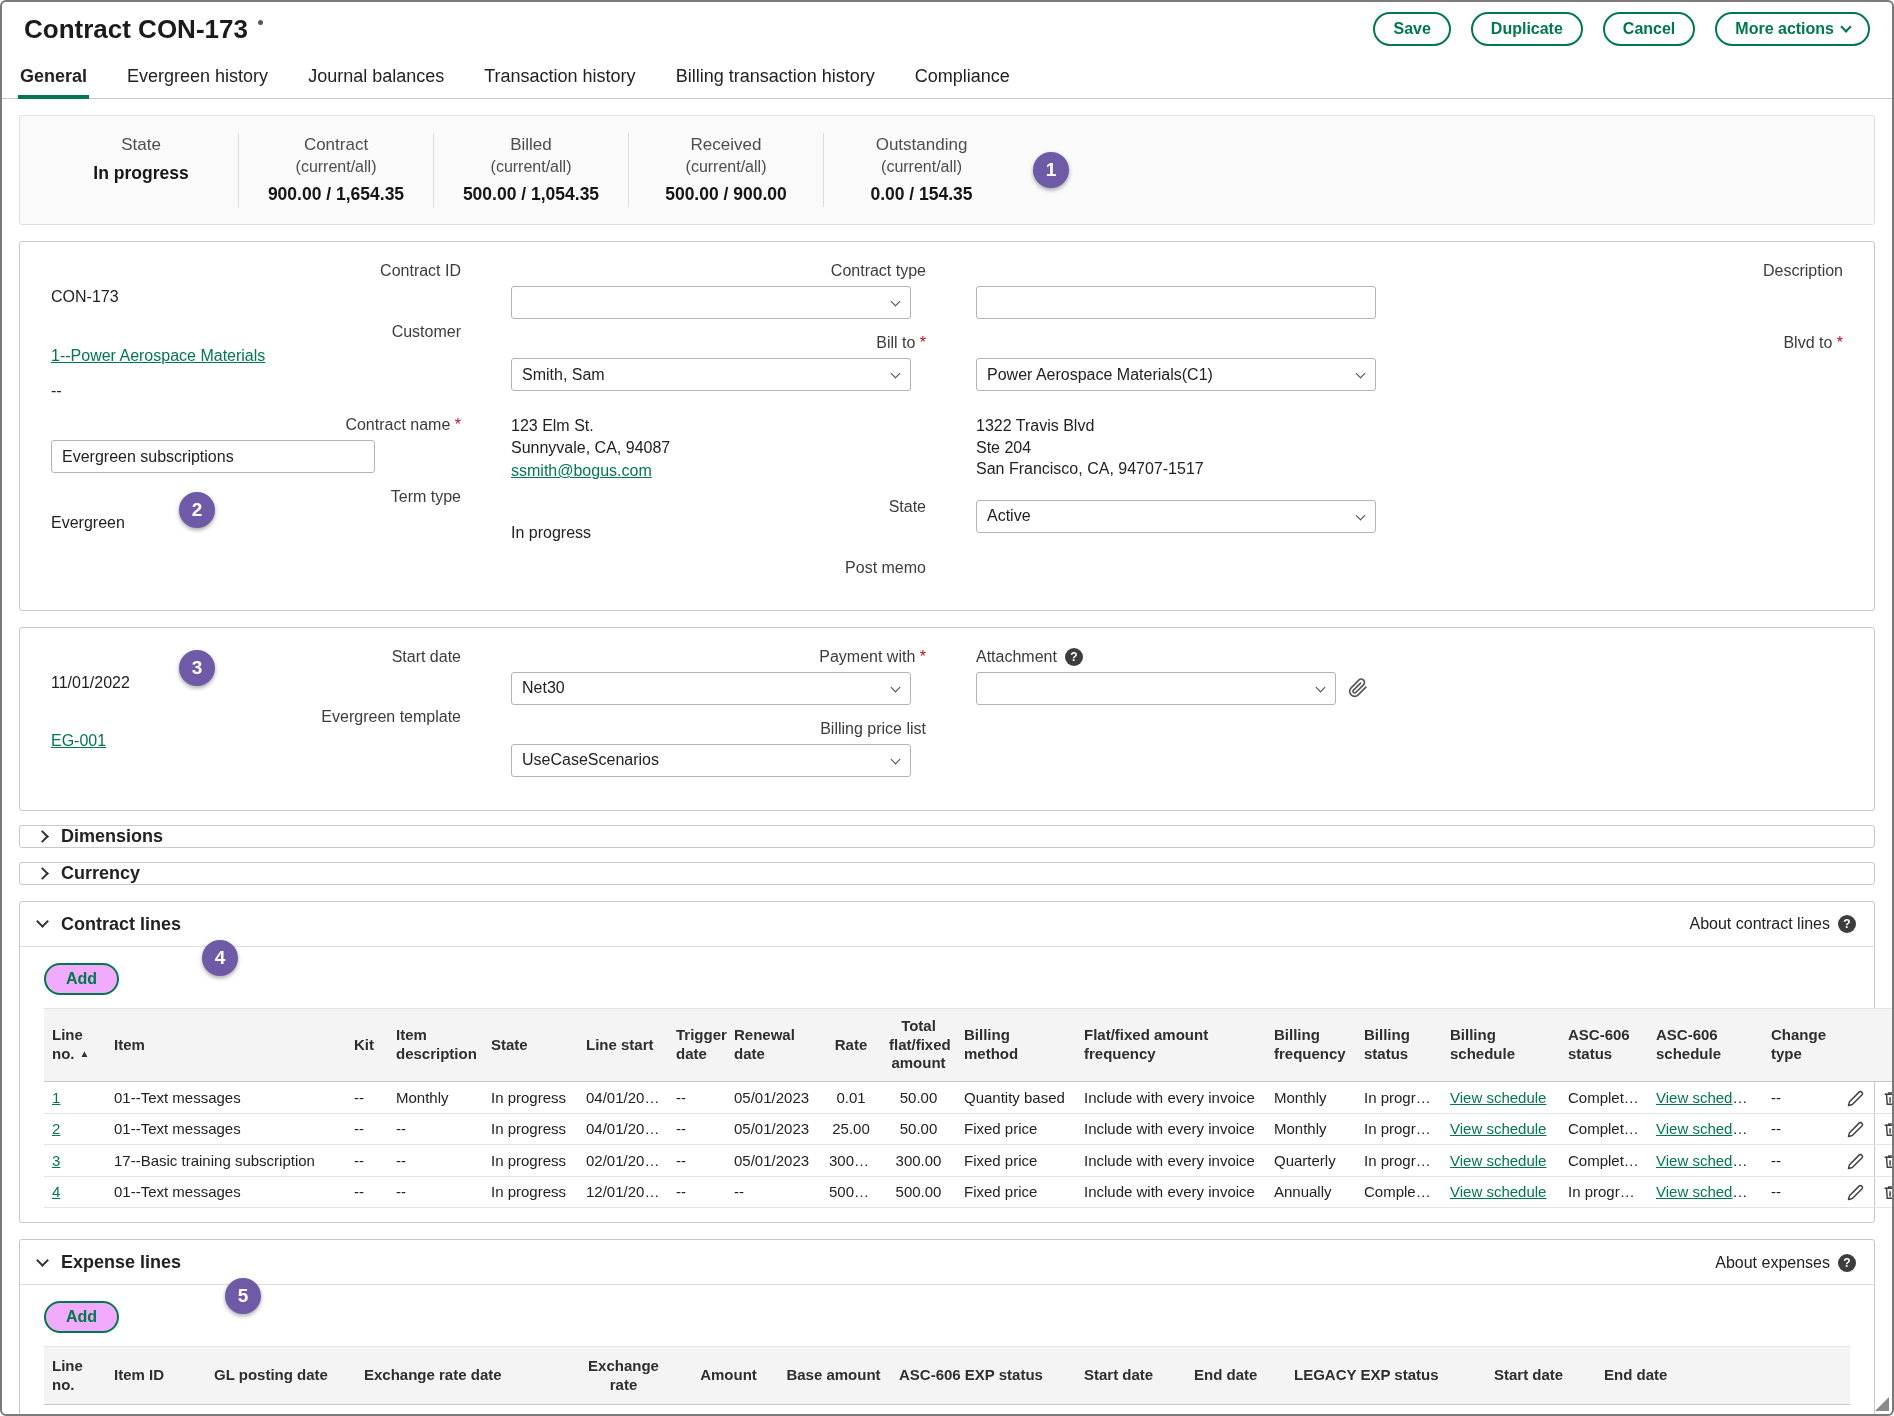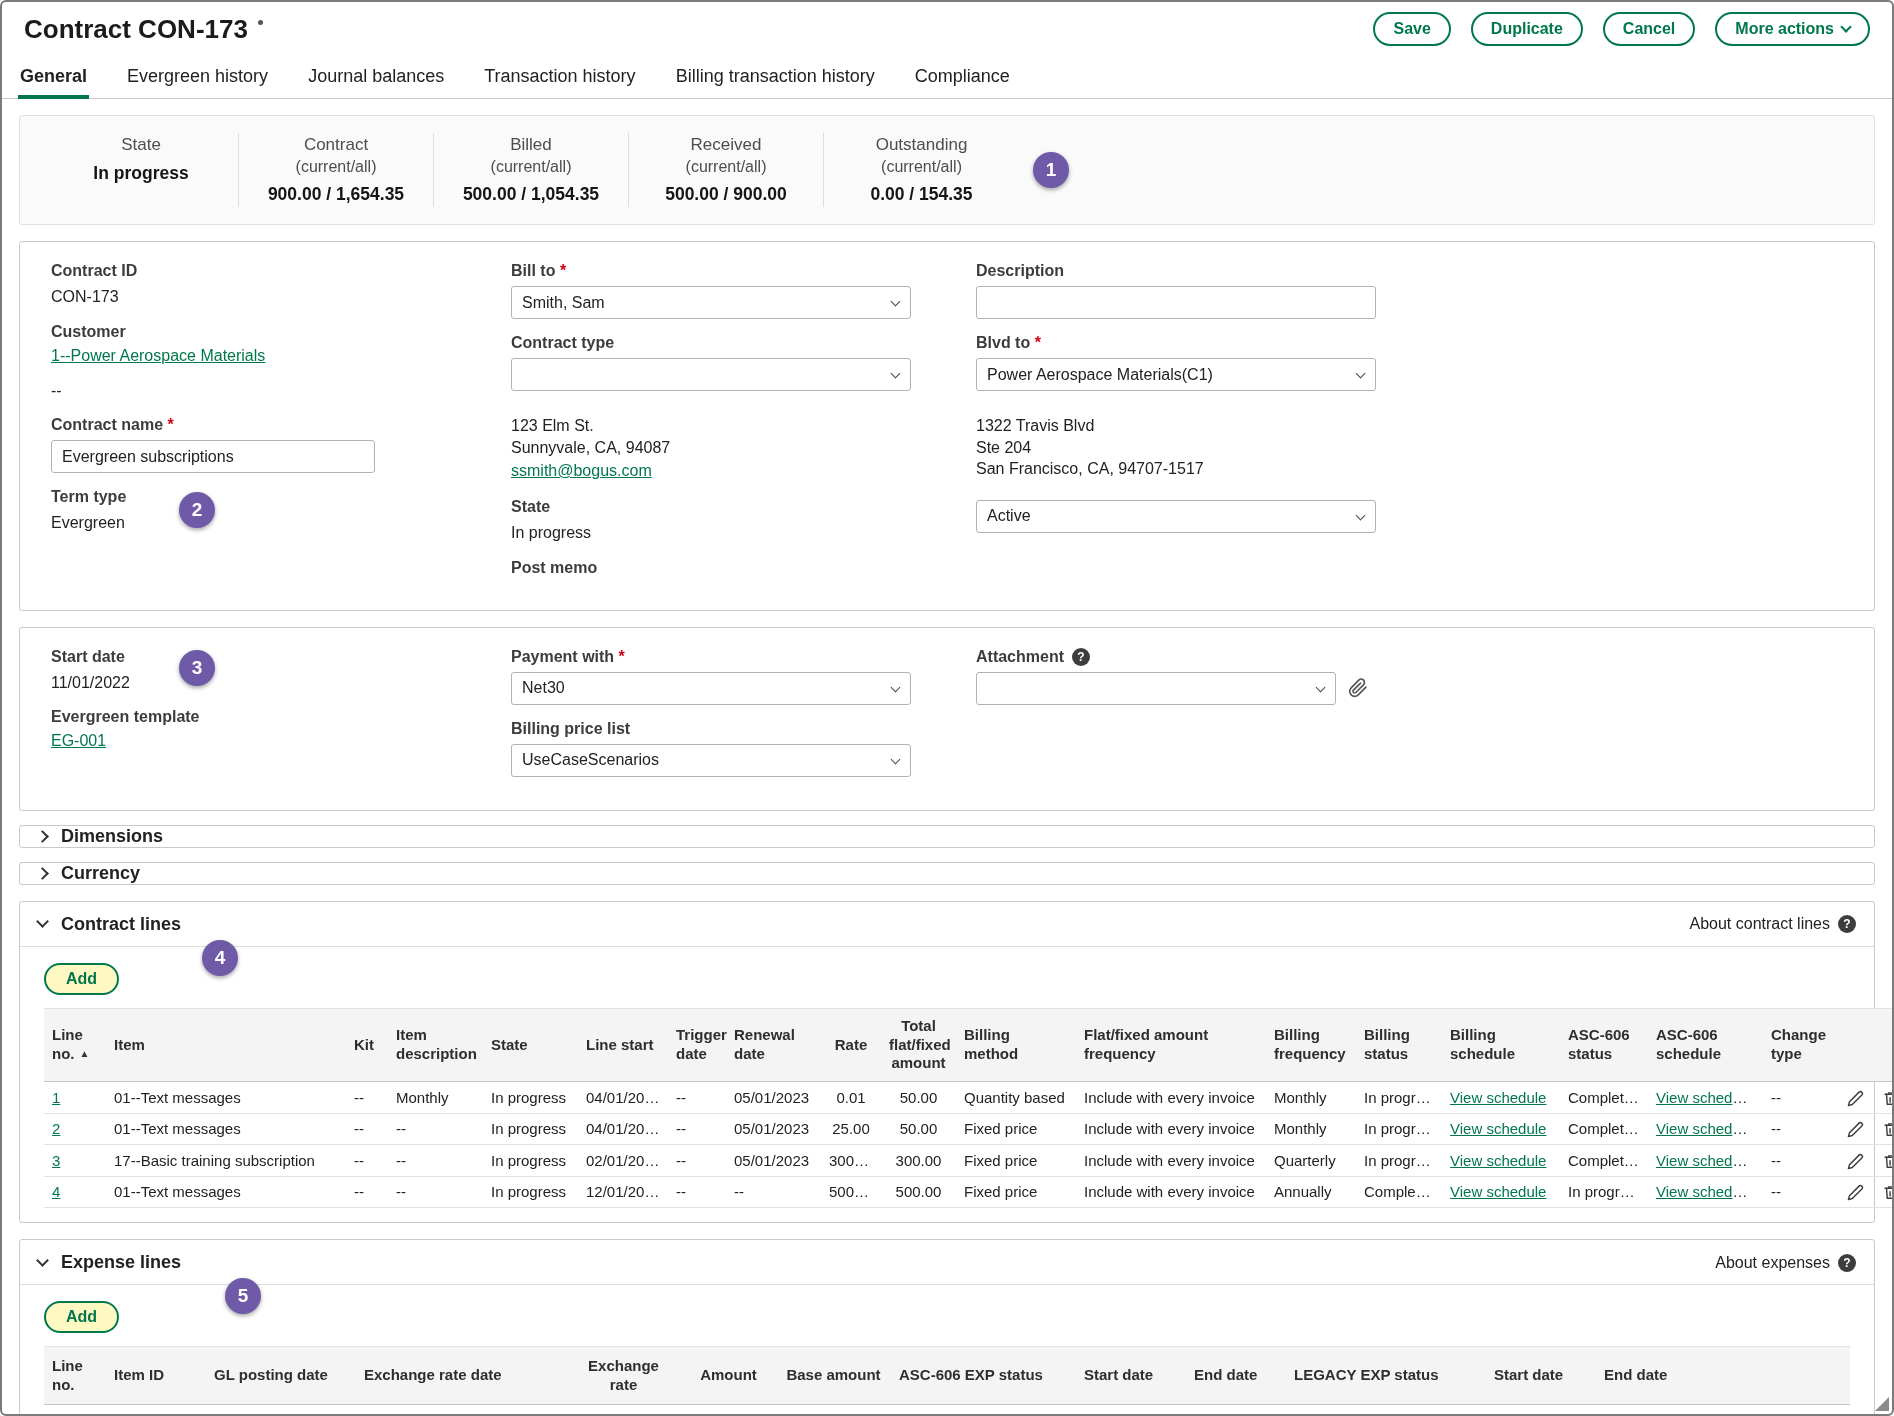--- a/index.html
+++ b/index.html
@@ -62,21 +62,21 @@
     color:#fff; font-size:19px; font-weight:bold;
     display:flex; align-items:center; justify-content:center;
     box-shadow:0 2px 4px rgba(0,0,0,.35); flex:0 0 auto;
   }
   .badge-inline { margin-left:14px; }
   .badge-abs { position:absolute; }
   
   .card { margin:16px 17px 0; border:1px solid var(--border); border-radius:3px; padding:20px 31px 18px; position:relative; }
   .grid3 { display:grid; grid-template-columns:410px 415px 1fr; column-gap:50px; }
   .fld { margin-bottom:15px; position:relative; }
-  .lbl { font-size:16px; font-weight:bold; color:#3c3c3c; margin-bottom:6px; }
+  .lbl { font-size:16px; font-weight:normal; color:#3c3c3c; margin-bottom:6px;text-align:right; }
   .val { font-size:16px; color:#222; line-height:1.35; }
   .req::after { content:" *"; color:#d0021b; }
   .glink { color:var(--green); text-decoration:underline; cursor:pointer; font-size:16px; }
   .tinput {
     width:324px; height:33px; border:1px solid #b3b3b3; border-radius:3px;
     padding:0 10px; font-size:16px; font-family:inherit; color:#222; background:#fff;
   }
   .select {
     width:400px; height:33px; border:1px solid #b3b3b3; border-radius:3px;
     background:#fff; display:flex; align-items:center; padding:0 30px 0 10px;
@@ -100,21 +100,21 @@
     font-size:18px; font-weight:bold; cursor:pointer;
   }
   .chev-right { display:inline-block; width:9px; height:9px; border-right:2px solid #333; border-bottom:2px solid #333; transform:rotate(-45deg); margin-left:2px; }
   .chev-open  { display:inline-block; width:9px; height:9px; border-right:2px solid #333; border-bottom:2px solid #333; transform:rotate(45deg); margin-top:-5px; }
   
   .section { margin:16px 17px 0; border:1px solid var(--border); border-radius:3px; padding-bottom:14px; position:relative; }
   .section-head { display:flex; align-items:center; justify-content:space-between; padding:12px 18px 11px; border-bottom:1px solid #ddd; }
   .section-title { display:flex; align-items:center; gap:14px; font-size:18px; font-weight:bold; cursor:pointer; }
   .about { display:flex; align-items:center; gap:8px; font-size:16px; color:#222; cursor:pointer; }
   .add-btn {
-    margin:16px 0 13px 24px; height:32px; padding:0 20px; background:#fef9c3; cursor:pointer;
+    margin:16px 0 13px 24px; height:32px; padding:0 20px; background:#f0abfc; cursor:pointer;
     border:2px solid var(--green); border-radius:16px; color:var(--green);
     font-size:16px; font-weight:bold; font-family:inherit;
   }
   
   table.lines { width:calc(100% - 48px); margin:0 24px; border-collapse:collapse; table-layout:fixed; }
   .lines th {
     background:#f4f4f4; font-size:15px; font-weight:bold; color:#2e2e2e;
     text-align:left; padding:8px 8px; vertical-align:middle;
     border-top:1px solid #e4e4e4; border-bottom:1px solid #c6c6c6;
     white-space:normal; line-height:1.25; cursor:pointer;
@@ -222,30 +222,30 @@
         </div>
         <div class="fld">
           <div class="lbl">Term type</div>
           <div class="val">Evergreen</div>
           <span class="badge badge-abs" style="left:128px; top:4px;">2</span>
         </div>
       </div>
 
       <div>
         <div class="fld">
+          <div class="lbl">Contract type</div>
+          <div class="select">
+            <span></span>
+            <span class="chev"></span>
+          </div>
+        </div>
+        <div class="fld">
           <div class="lbl req">Bill to</div>
           <div class="select">
             <span>Smith, Sam</span>
-            <span class="chev"></span>
-          </div>
-        </div>
-        <div class="fld">
-          <div class="lbl">Contract type</div>
-          <div class="select">
-            <span></span>
             <span class="chev"></span>
           </div>
         </div>
         <div class="addr-block">
           <div class="val">123 Elm St.</div>
           <div class="val">Sunnyvale, CA, 94087</div>
         </div>
         <div class="mail-row">
           <a class="glink">ssmith@bogus.com</a>
         </div>

